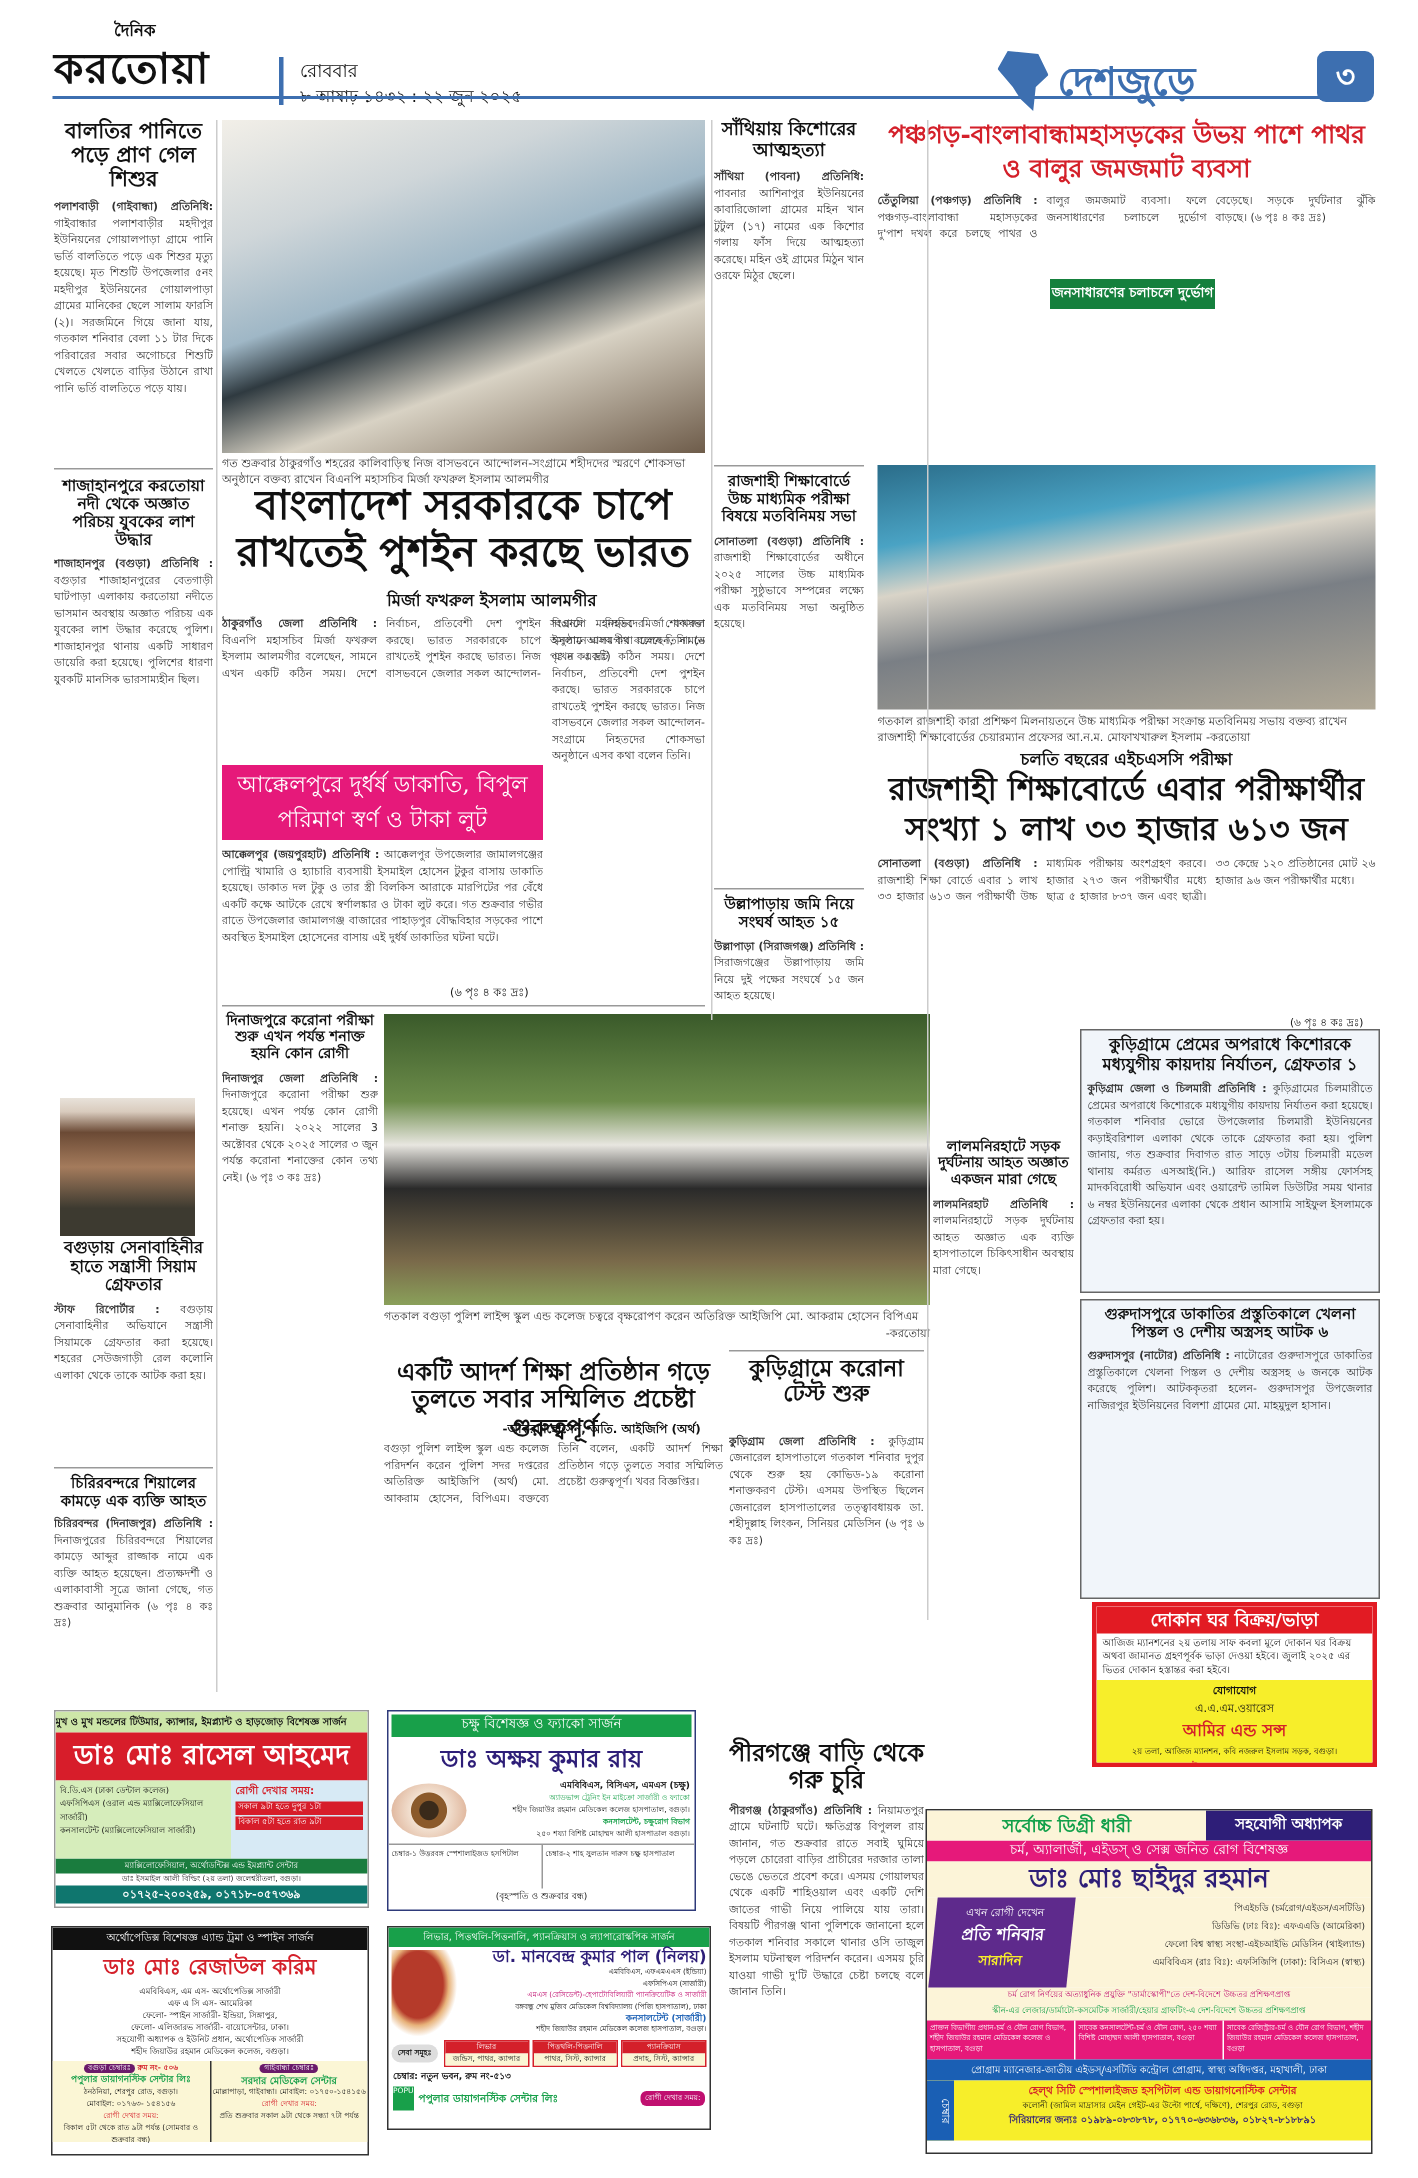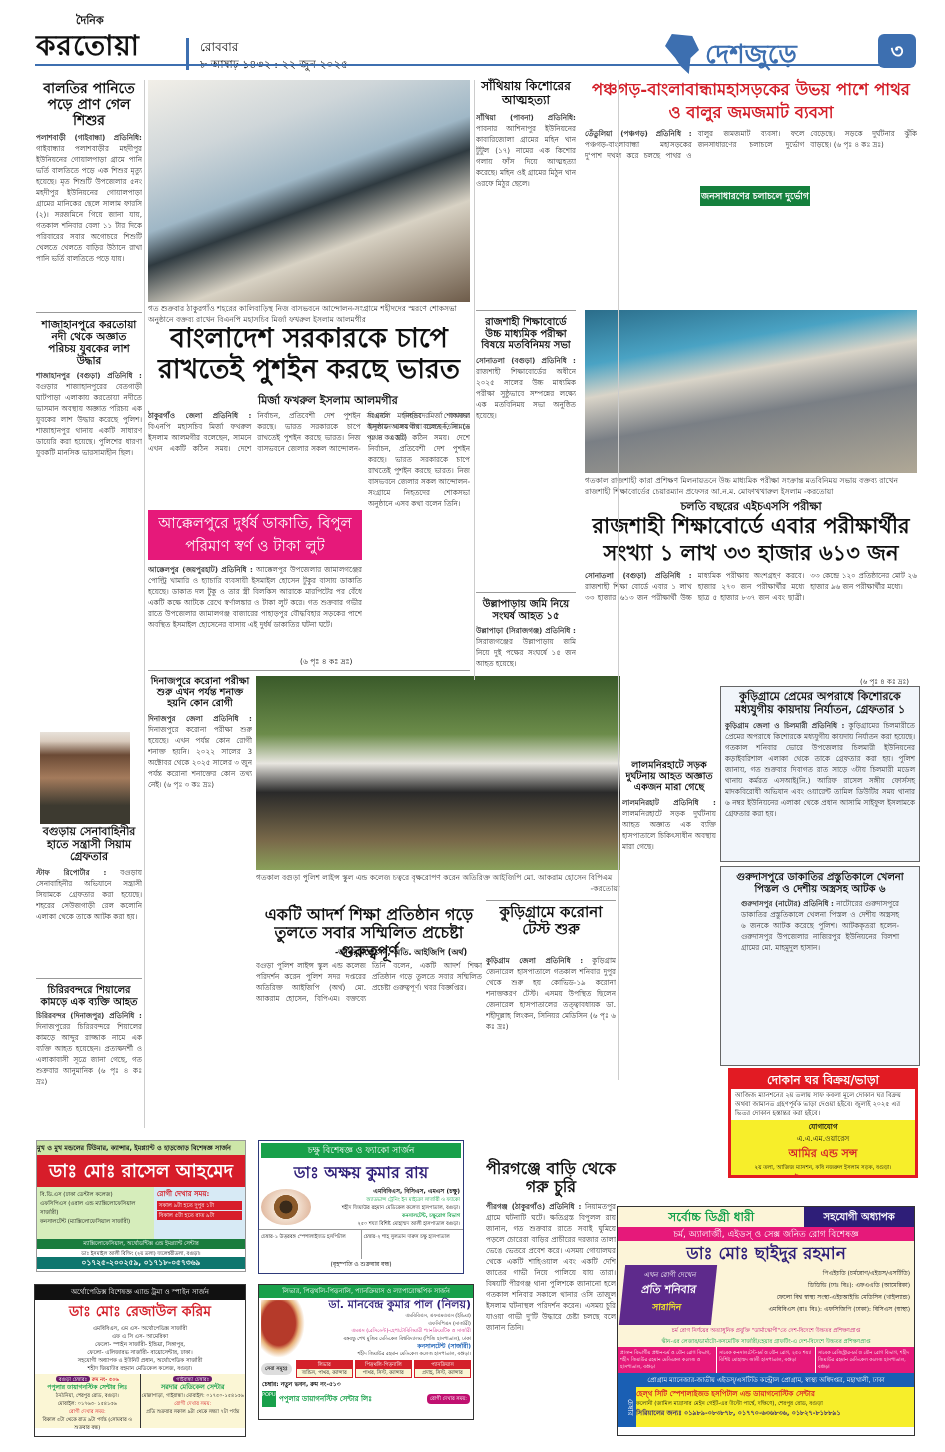--- a/index.html
+++ b/index.html
@@ -182,21 +182,21 @@
 
 <div class="box" style="left:720px;top:686px;width:200px;height:176px;background:#f1f5fa">
   <div class="h" style="font-size:11px;padding:4px">কুড়িগ্রামে প্রেমের অপরাধে কিশোরকে মধ্যযুগীয় কায়দায় নির্যাতন, গ্রেফতার ১</div>
   <div class="col" style="position:relative;height:124px;padding:0 4px;width:198px">
     <b>কুড়িগ্রাম জেলা ও চিলমারী প্রতিনিধি :</b>
     <span>কুড়িগ্রামের চিলমারীতে প্রেমের অপরাধে কিশোরকে মধ্যযুগীয় কায়দায় নির্যাতন করা হয়েছে। গতকাল শনিবার ভোরে উপজেলার চিলমারী ইউনিয়নের কড়াইবরিশাল এলাকা থেকে তাকে গ্রেফতার করা হয়। পুলিশ জানায়, গত শুক্রবার দিবাগত রাত সাড়ে ৩টায় চিলমারী মডেল থানায় কর্মরত এসআই(নি.) আরিফ রাসেল সঙ্গীয় ফোর্সসহ মাদকবিরোধী অভিযান এবং ওয়ারেন্ট তামিল ডিউটির সময় থানার ৬ নম্বর ইউনিয়নের এলাকা থেকে প্রধান আসামি সাইফুল ইসলামকে গ্রেফতার করা হয়।</span>
   </div>
 </div>
 <div class="box" style="left:720px;top:866px;width:200px;height:200px;background:#f1f5fa">
   <div class="h" style="font-size:10px;padding:4px">গুরুদাসপুরে ডাকাতির প্রস্তুতিকালে খেলনা পিস্তল ও দেশীয় অস্ত্রসহ আটক ৬</div>
-  <div class="col" style="position:relative;height:150px;padding:0 20px;width:198px">
+  <div class="col" style="position:relative;height:150px;padding:0 4px;width:198px">
     <b>গুরুদাসপুর (নাটোর) প্রতিনিধি :</b>
     <span>নাটোরের গুরুদাসপুরে ডাকাতির প্রস্তুতিকালে খেলনা পিস্তল ও দেশীয় অস্ত্রসহ ৬ জনকে আটক করেছে পুলিশ। আটককৃতরা হলেন- গুরুদাসপুর উপজেলার নাজিরপুর ইউনিয়নের বিলশা গ্রামের মো. মাহমুদুল হাসান।</span>
   </div>
 </div>
 
 <div class="ad" style="left:728px;top:1068px;width:190px;height:110px;border:3px solid #e21b23;background:#fff">
   <div style="background:#e21b23;color:#fff;text-align:center;font-weight:bold;font-size:12px;height:18px;line-height:18px">দোকান ঘর বিক্রয়/ভাড়া</div>
   <div class="small" style="padding:2px 4px;color:#222;font-size:6.5px;line-height:9px">আজিজ ম্যানশনের ২য় তলায় সাফ কবলা মূলে দোকান ঘর বিক্রয় অথবা জামানত গ্রহণপূর্বক ভাড়া দেওয়া হইবে। জুলাই ২০২৫ এর ভিতর দোকান হস্তান্তর করা হইবে।</div>
   <div style="background:#f7ee2a;height:60px;text-align:center;padding-top:1px">
     <div style="font-size:7px;font-weight:bold">যোগাযোগ</div>
@@ -230,21 +230,21 @@
   <div style="background:#fcf4d8;color:#c01070;font-size:5.5px;text-align:center;height:11px;line-height:11px;white-space:nowrap;overflow:hidden">চর্ম রোগ নির্ণয়ের অত্যাধুনিক প্রযুক্তি "ডার্মাস্কোপী"তে দেশ-বিদেশে উচ্চতর প্রশিক্ষণপ্রাপ্ত</div>
   <div style="background:#fcf4d8;color:#12a04a;font-size:5.5px;text-align:center;height:11px;line-height:11px;white-space:nowrap;overflow:hidden">স্কীন-এর লেজার/ডার্মাটো-কসমেটিক সার্জারী/হেয়ার গ্রাফটিং-এ দেশ-বিদেশে উচ্চতর প্রশিক্ষণপ্রাপ্ত</div>
   <div style="display:flex;background:#e6197a;color:#fff;font-size:4.8px;line-height:7px;height:26px">
     <div style="flex:1;padding:2px;border-right:1px solid #fff">প্রাক্তন বিভাগীয় প্রধান-চর্ম ও যৌন রোগ বিভাগ, শহীদ জিয়াউর রহমান মেডিকেল কলেজ ও হাসপাতাল, বগুড়া</div>
     <div style="flex:1;padding:2px;border-right:1px solid #fff">সাবেক কনসালটেন্ট-চর্ম ও যৌন রোগ, ২৫০ শয্যা বিশিষ্ট মোহাম্মদ আলী হাসপাতাল, বগুড়া</div>
     <div style="flex:1;padding:2px">সাবেক রেজিস্ট্রার-চর্ম ও যৌন রোগ বিভাগ, শহীদ জিয়াউর রহমান মেডিকেল কলেজ হাসপাতাল, বগুড়া</div>
   </div>
   <div style="background:#1a5fb4;color:#fff;font-size:6.5px;text-align:center;height:14px;line-height:14px;white-space:nowrap;overflow:hidden">প্রোগ্রাম ম্যানেজার-জাতীয় এইডস্/এসটিডি কন্ট্রোল প্রোগ্রাম, স্বাস্থ্য অধিদপ্তর, মহাখালী, ঢাকা</div>
   <div style="display:flex;height:40px;background:#f7ee2a">
     <div style="width:18px;background:#1a5fb4;color:#fff;font-size:7px;writing-mode:vertical-rl;text-align:center">চেম্বার</div>
-    <div style="flex:1;padding-top:1px">
+    <div style="flex:1;text-align:center;padding-top:1px">
       <div style="color:#d4202a;font-weight:bold;font-size:7px;white-space:nowrap">হেল্থ সিটি স্পেশালাইজড হসপিটাল এন্ড ডায়াগনোস্টিক সেন্টার</div>
       <div style="font-size:5.5px;white-space:nowrap">কলোনী (জামিল মাদ্রাসার মেইন গেইট-এর উল্টো পার্শ্বে, দক্ষিণে), শেরপুর রোড, বগুড়া</div>
       <div style="font-size:6.5px;font-weight:bold;color:#2e1e78;white-space:nowrap">সিরিয়ালের জন্যঃ ০১৯৮৯-০৮৩৮৭৮, ০১৭৭০-৬৩৬৮৩৬, ০১৮২৭-৮১৮৮৯১</div>
     </div>
   </div>
 </div>
 
 <div class="ad" style="left:36px;top:1140px;width:210px;height:132px;background:#fff;border:1px solid #999">
   <div style="background:#cde6a8;font-size:6.5px;font-weight:bold;text-align:left;height:14px;line-height:14px;white-space:nowrap;overflow:hidden">মুখ ও মুখ মন্ডলের টিউমার, ক্যান্সার, ইমপ্ল্যান্ট ও হাড়জোড় বিশেষজ্ঞ সার্জন</div>
   <div style="background:#d71d2a;color:#fff;font-size:18px;font-weight:bold;text-align:center;height:32px;line-height:32px;font-family:'DejaVu Serif',serif">ডাঃ মোঃ রাসেল আহমেদ</div>

